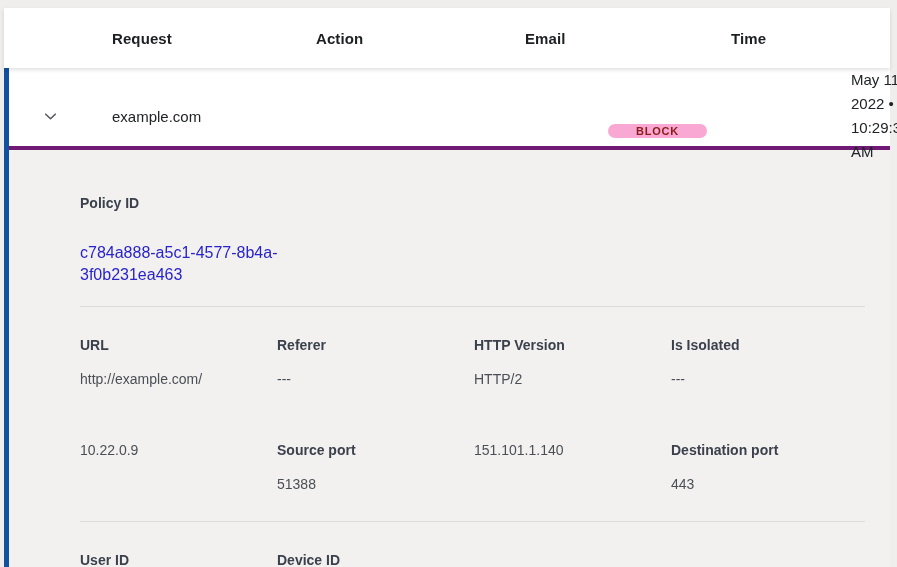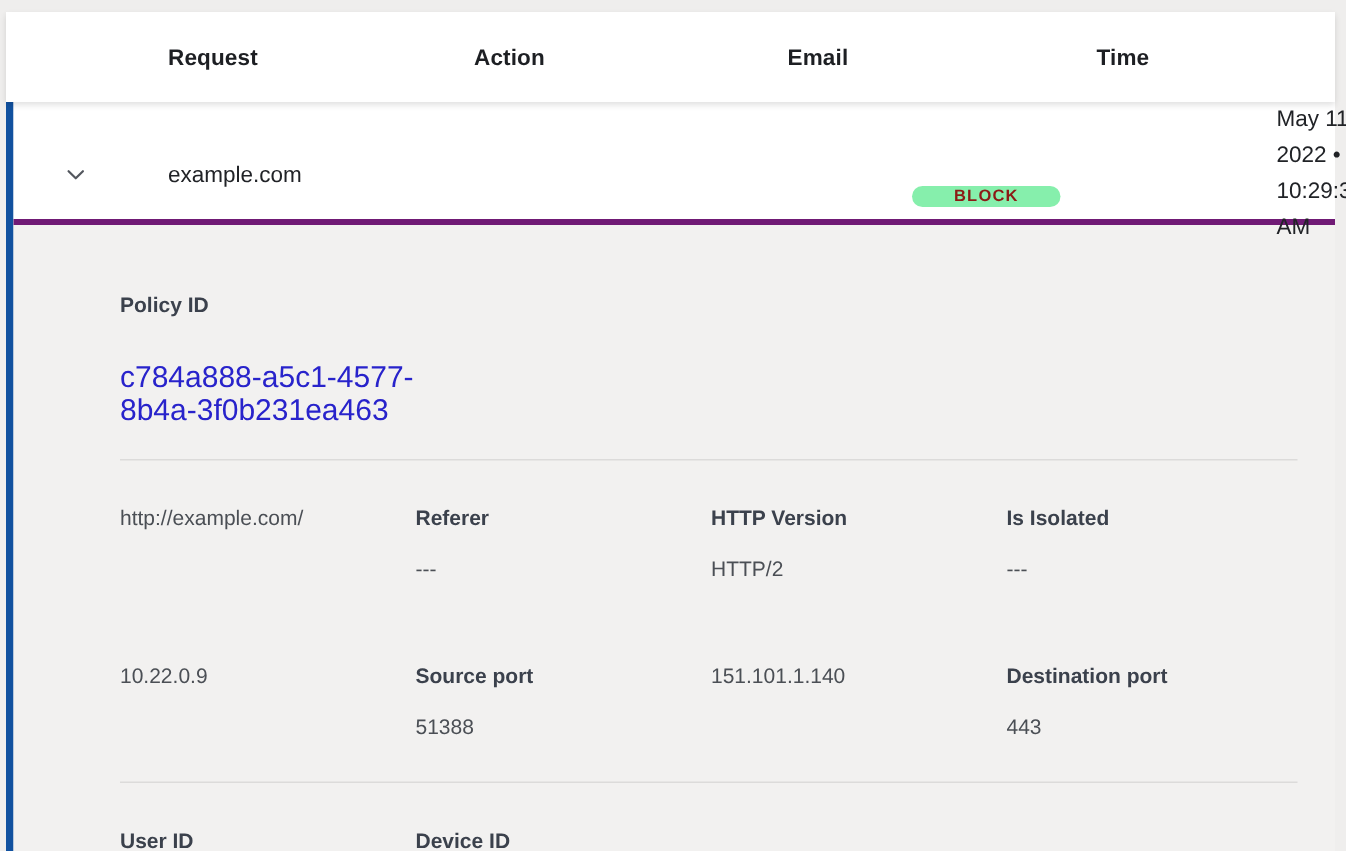--- a/index.html
+++ b/index.html
@@ -32,39 +32,39 @@
     align-items:center;
     border-bottom:4px solid #701a75;
     cursor:pointer;
     gap:40px;
   }
   .caret-cell { padding-left:33px; display:flex; align-items:center; }
   .caret-cell svg { display:block; }
   .request-val { font-size:15px; color:#212327; }
   .badge {
     display:inline-block;
-    background:#86efac; color:#8c1a15;
+    background:#f9a8d4; color:#8c1a15;
     font-size:11px; font-weight:700; letter-spacing:.8px;
     padding:1px 28px; border-radius:999px;
     margin-left:3px;
     margin-top:30px;
   }
   .time-cell { font-size:15px; line-height:24px; color:#212327; padding-right:20px; }
 
   
   .expanded {
     background:#f2f1f0;
     padding:43px 25px 40px 71px;
     min-height:420px;
   }
   .detail-label { font-size:14px; font-weight:700; color:#3b414c; line-height:20px; margin-bottom:29px; }
   .detail-value { font-size:14px; color:#4b4f55; line-height:20px; }
   .policy-block { max-width:200px; }
   .policy-link {
-    font-size:20px; line-height:21.5px; color:#2823cb;
+    font-size:16px; line-height:21.5px; color:#2823cb;
     text-decoration:none; display:inline-block; max-width:200px;
     cursor:pointer; word-break:break-word;
   }
   .divider { border:none; border-top:1px solid #dcdbda; margin:21px 0 28px 0; }
   .divider-2 { margin:27px 0 28px 0; }
   .detail-grid {
     display:grid; grid-template-columns:197px 197px 197px 1fr;
     column-gap:0;
   }
   .detail-grid + .detail-grid { margin-top:51px; }
@@ -105,20 +105,21 @@
 
       <div class="policy-block">
         <div class="detail-label">Policy ID</div>
         <a class="policy-link">c784a888-a5c1-4577-8b4a-3f0b231ea463</a>
       </div>
 
       <hr class="divider">
 
       <div class="detail-grid">
         <div class="cell">
+          <div class="detail-label">URL</div>
           <div class="detail-value">http://example.com/</div>
         </div>
         <div class="cell">
           <div class="detail-label">Referer</div>
           <div class="detail-value">---</div>
         </div>
         <div class="cell">
           <div class="detail-label">HTTP Version</div>
           <div class="detail-value">HTTP/2</div>
         </div>

